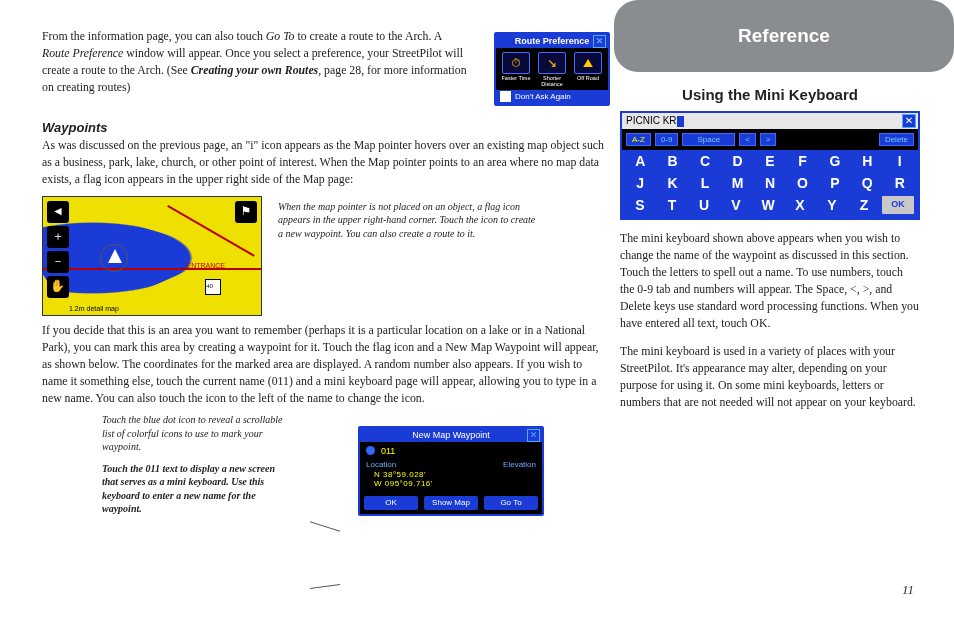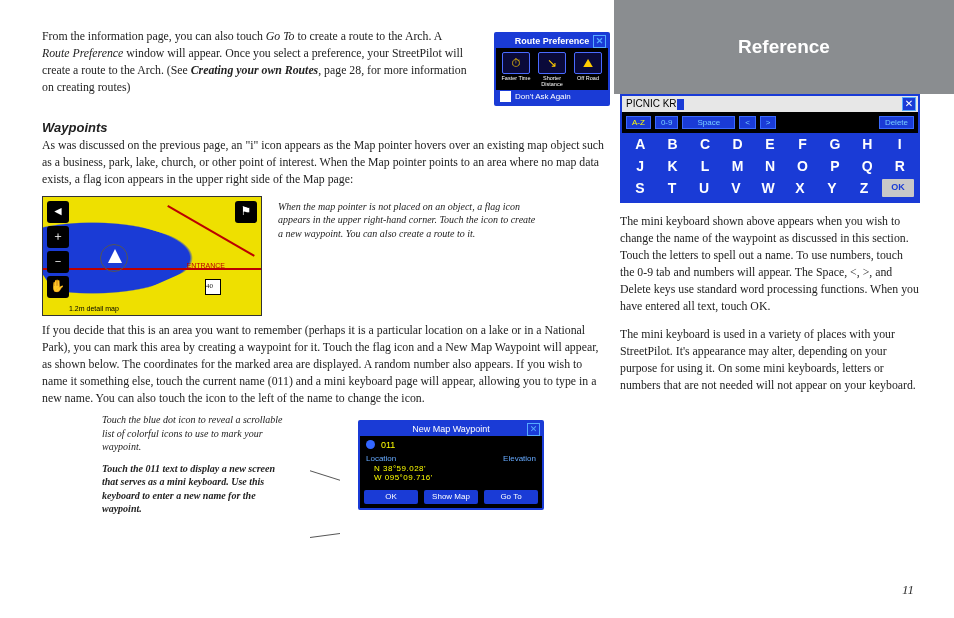--- a/index.html
+++ b/index.html
@@ -155,21 +155,21 @@
     font-style: italic;
     line-height: 1.35;
     max-width: 260px;
     padding-top: 4px;
   }
 
   .fig-row2 {
     display:flex;
     gap: 18px;
     margin-top: 6px;
-    align-items:center;
+    align-items:flex-end;
     padding-left: 60px;
   }
   .captions2 { width:190px;font-size:10px;font-style:italic;line-height:1.35;}
   .captions2 .c2b { margin-top:8px;font-weight:bold;}
   .nmw-box { width:186px; flex:0 0 186px;}
   .nmw {
     background:#000;border:2px solid #1a3bd6;border-radius:2px;
     font-family:Verdana,sans-serif;
   }
   .nmw-title { background:#1a3bd6;color:#fff;font-size:9px;text-align:center;height:14px;line-height:14px;position:relative;}
@@ -186,24 +186,25 @@
   }
   .leader { width:30px; position:relative; flex:0 0 30px;}
   .leader::before, .leader::after {
     content:""; position:absolute; left:0; width:100%; height:1px; background:#555;
   }
   .leader::before { top:10px; transform:skewY(18deg);}
   .leader::after { top:70px; transform:skewY(-8deg);}
 
   
   .ref-block {
-    height: 94px;
+    height: 72px;
     background: #8a8d90;
     display:flex;align-items:center;justify-content:center;
     margin: 0 -34px 0 -6px;
+    border-radius: 24px;
   }
   .ref-title {
     font-family: Arial, Helvetica, sans-serif;
     font-weight:bold;
     color:#fff;
     font-size: 19px;
   }
   .sub-h {
     font-family: Arial, Helvetica, sans-serif;
     font-weight:bold;
@@ -342,20 +343,21 @@
           </div>
         </div>
       </div>
     </div>
   </div>
 
   <div class="right-col">
     <div class="ref-block">
       <div class="ref-title">Reference</div>
     </div>
+    <div class="sub-h">Using the Mini Keyboard</div>
 
     <div class="kbd-box">
       <div class="kbd">
         <div class="kbd-title">
           <span>PICNIC KR</span><span class="cursor-b"></span>
           <span class="close-x">✕</span>
         </div>
         <div class="kbd-tabs">
           <span class="kbd-tab active">A-Z</span>
           <span class="kbd-tab">0-9</span>

